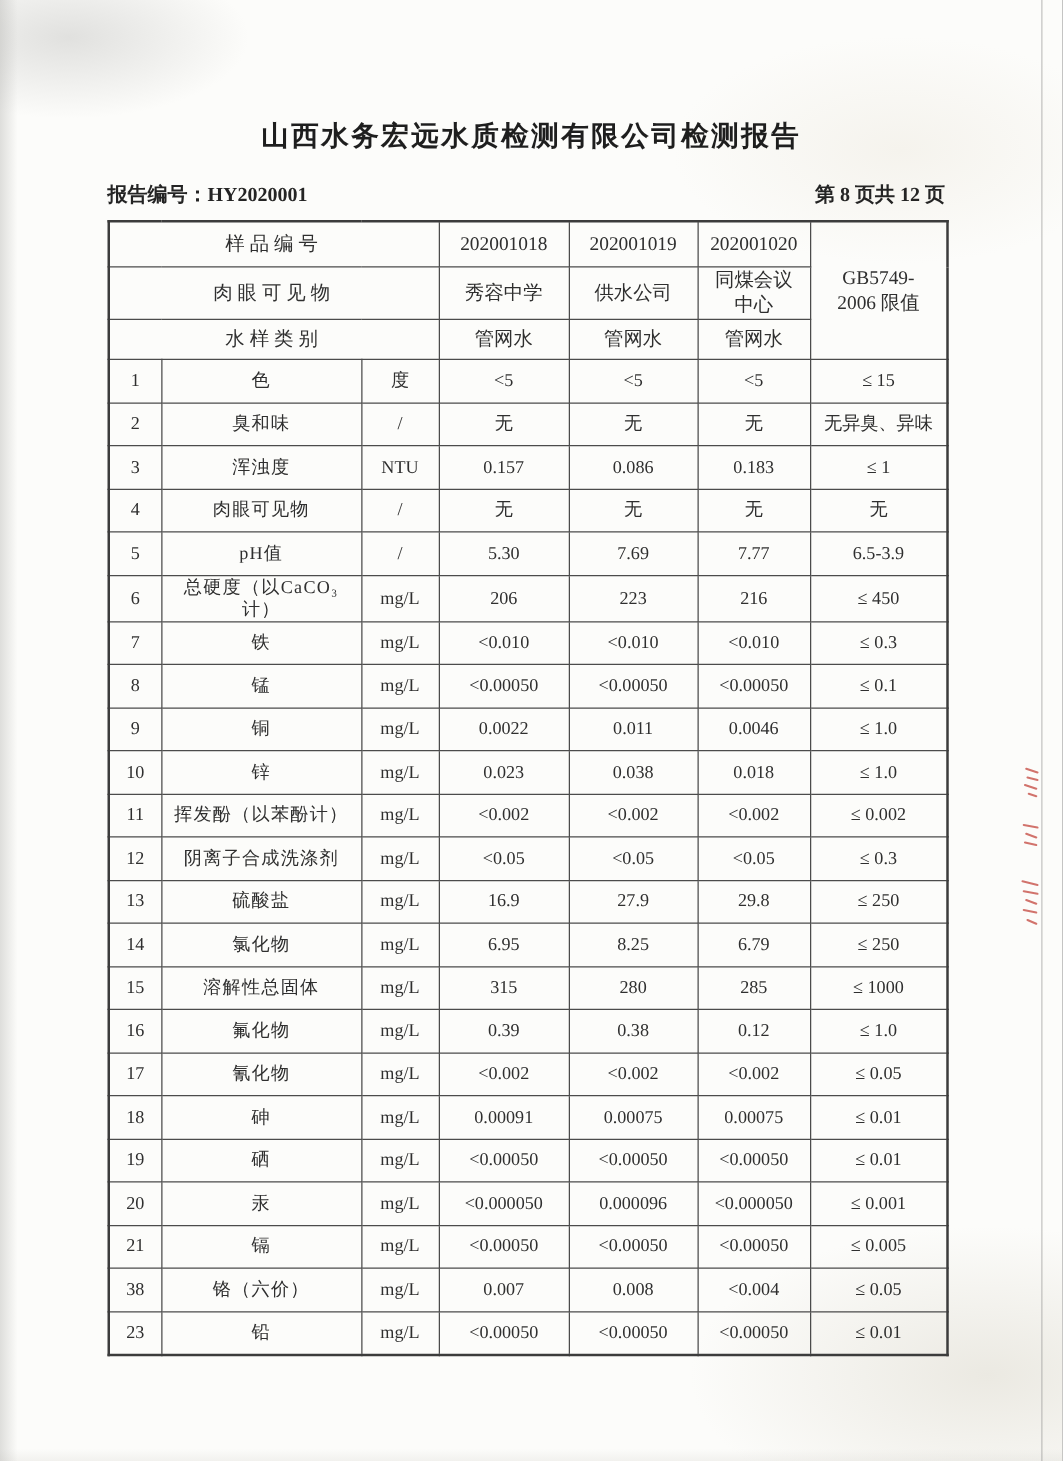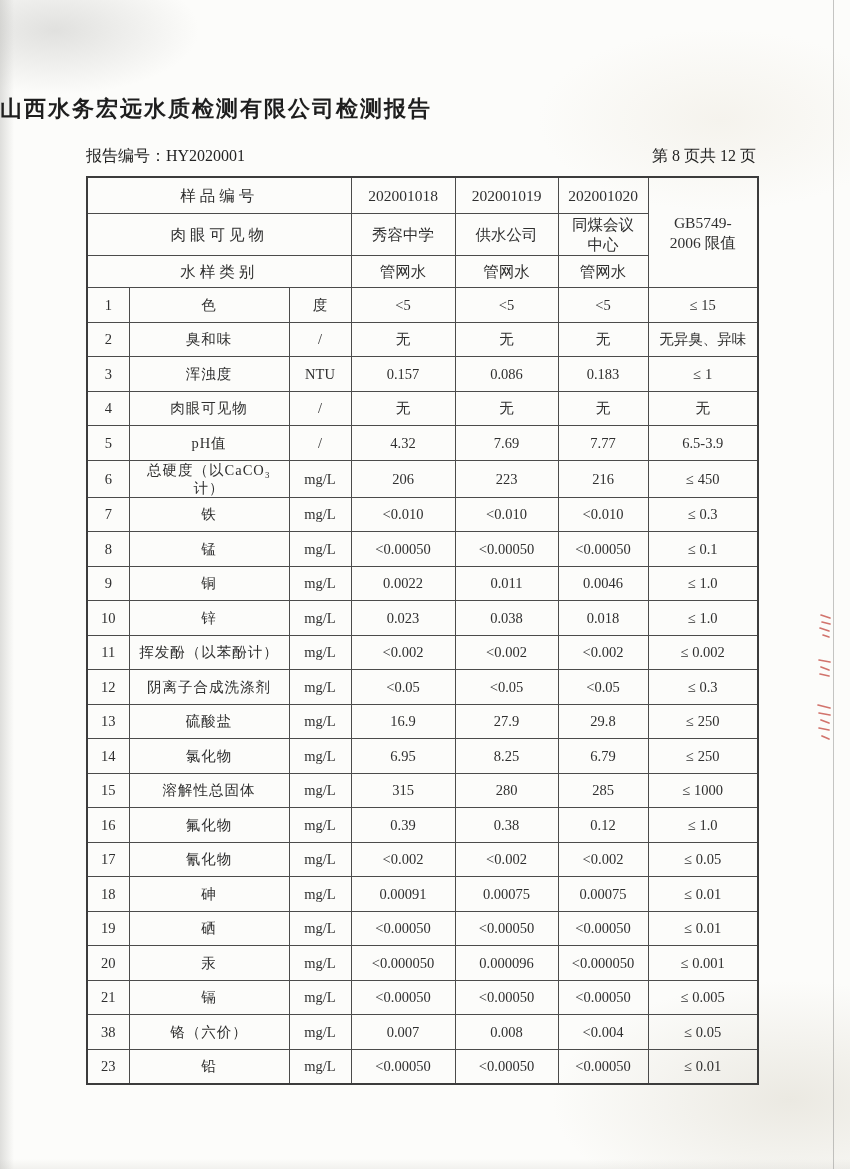--- a/index.html
+++ b/index.html
@@ -17,28 +17,28 @@
     overflow:hidden;
     font-family:"Liberation Serif","DejaVu Serif",serif;
     color:#2e2e2e;
   }
   .scan-edge{
     position:absolute;left:833px;top:0;width:1px;height:1169px;
     background:rgba(150,150,148,.55);
   }
   .doc-title{
     position:absolute;top:94px;left:0;width:100%;
-    text-align:left;
+    text-align:center;
     font-family:"Liberation Sans","DejaVu Sans",sans-serif;
     font-size:22px;font-weight:bold;letter-spacing:2px;color:#1e1e1e;
   }
   .meta-row{
     position:absolute;top:146px;left:86px;width:670px;
     display:flex;justify-content:space-between;align-items:flex-end;
-    font-size:16px;font-weight:normal;color:#242424;
+    font-size:16px;font-weight:bold;color:#242424;
   }
   .report-table{
     position:absolute;top:176px;left:86px;width:671px;
     border-collapse:collapse;table-layout:fixed;
     border:2px solid #3c3c3c;
   }
   .report-table td{
     border:1.5px solid #4b4b4b;
     text-align:center;vertical-align:middle;
     padding:0 3px;
@@ -141,21 +141,21 @@
       <td>/</td>
       <td>无</td>
       <td>无</td>
       <td>无</td>
       <td class="limit-cell">无</td>
     </tr>
         <tr>
       <td class="no-cell">5</td>
       <td class="name-cell">pH值</td>
       <td>/</td>
-      <td>4.32</td>
+      <td>5.30</td>
       <td>7.69</td>
       <td>7.77</td>
       <td class="limit-cell">6.5-3.9</td>
     </tr>
         <tr>
       <td class="no-cell">6</td>
       <td class="name-cell">总硬度（以CaCO₃计）</td>
       <td>mg/L</td>
       <td>206</td>
       <td>223</td>

